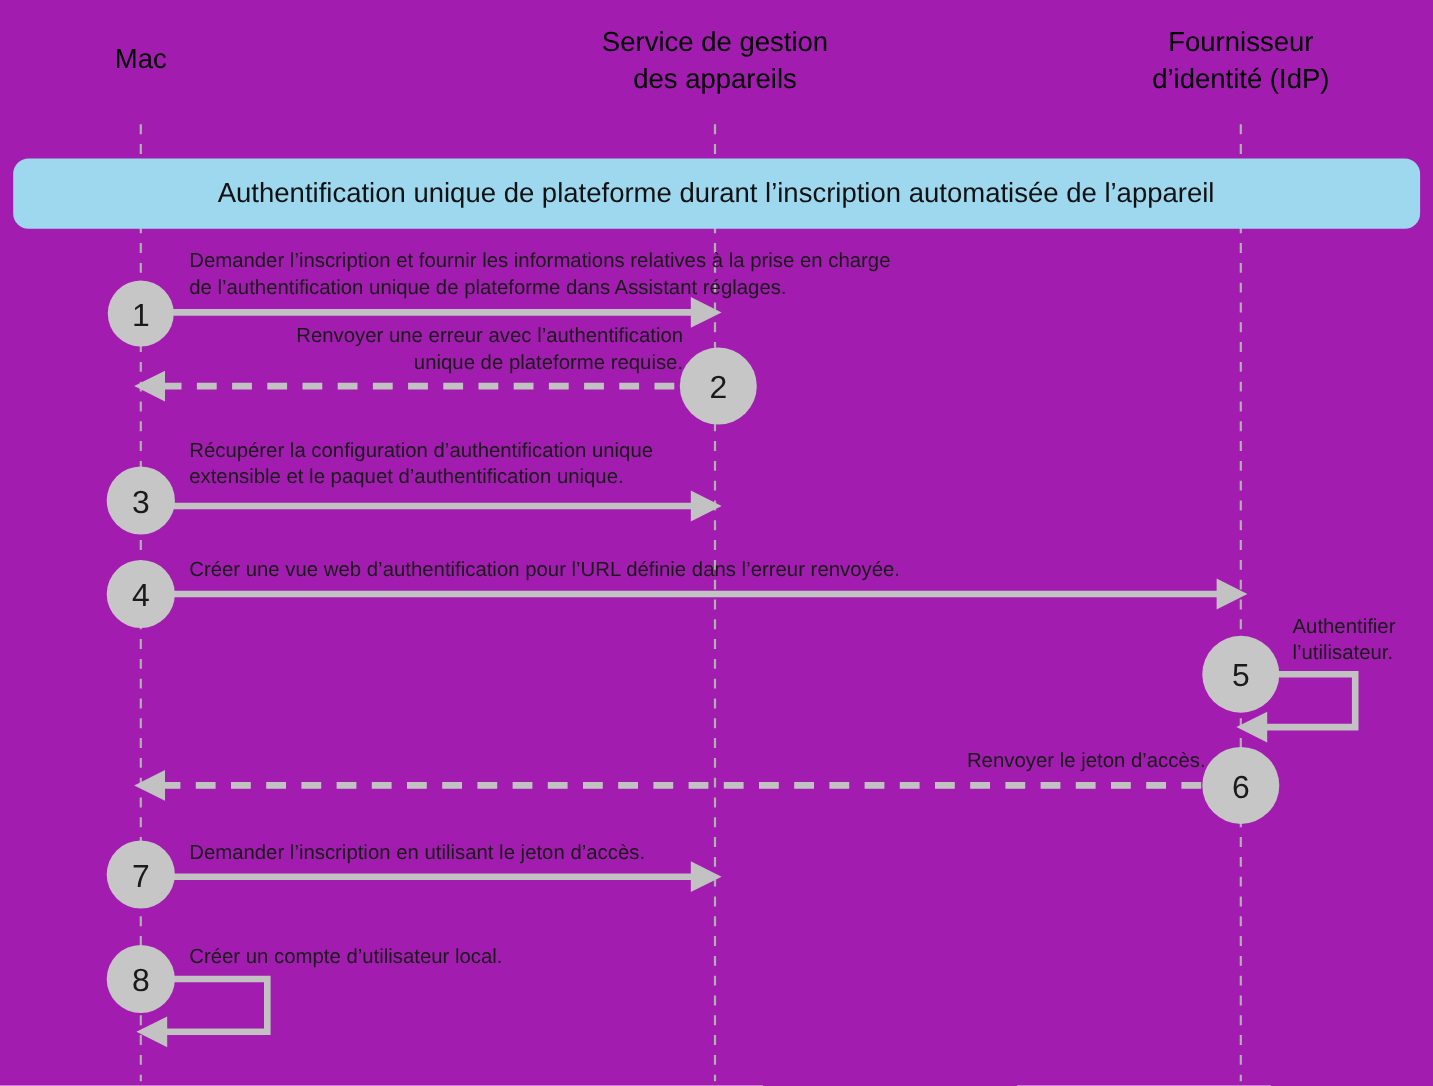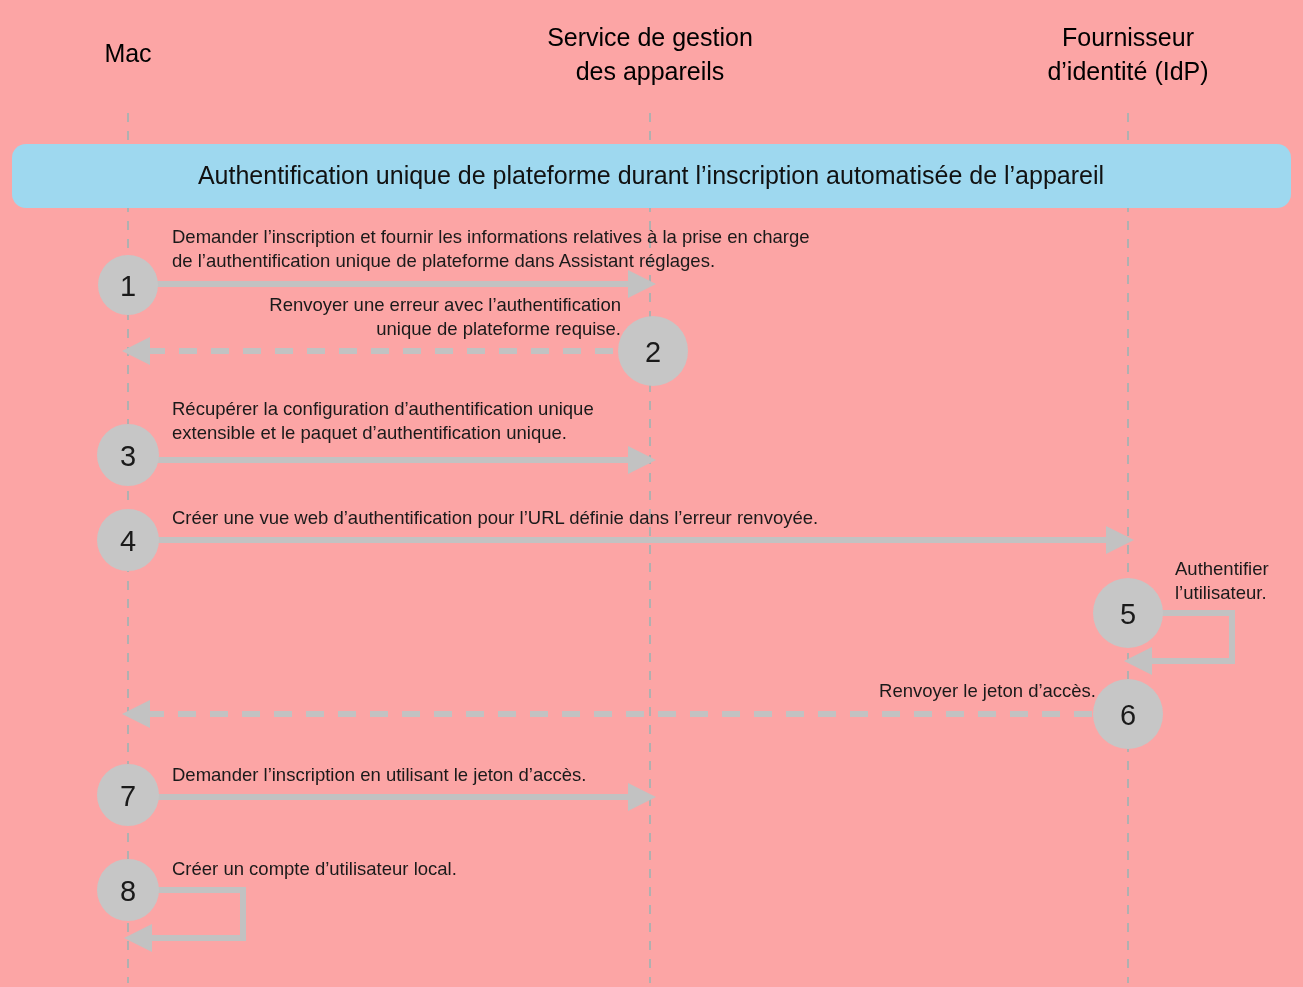--- a/index.html
+++ b/index.html
@@ -10,21 +10,21 @@
   }
   body {
     font-family: "Liberation Sans", sans-serif;
     -webkit-font-smoothing: antialiased;
   }
   #diagram-root {
     position: relative;
     width: 1303px;
     height: 987px;
     overflow: hidden;
-    background: #fca5a5;
+    background: #a21caf;
   }
   #diagram-svg {
     position: absolute;
     left: 0;
     top: 0;
     width: 1303px;
     height: 987px;
   }
   .lifeline-label {
     font-size: 25px;

